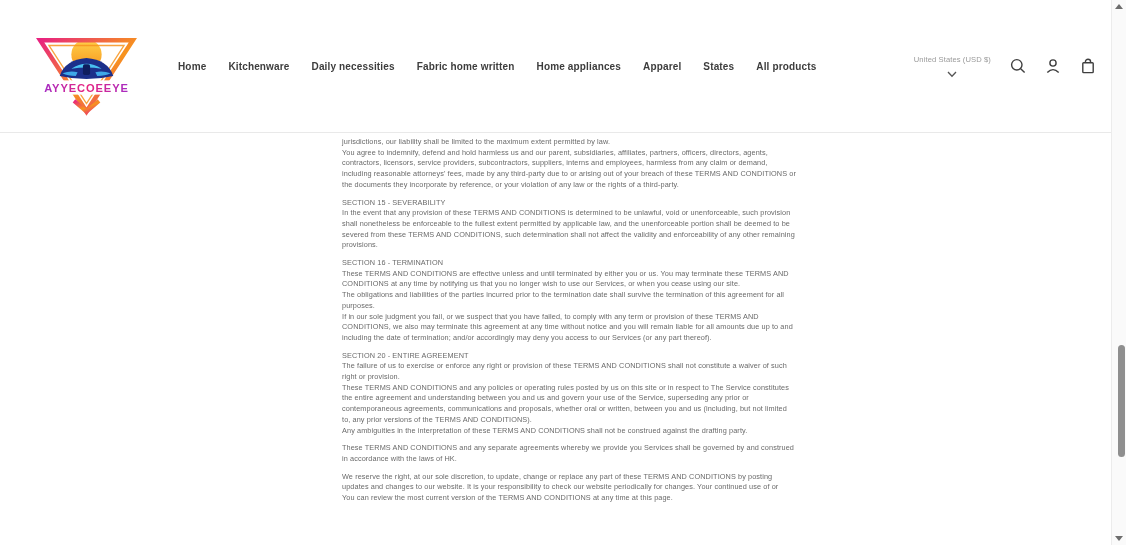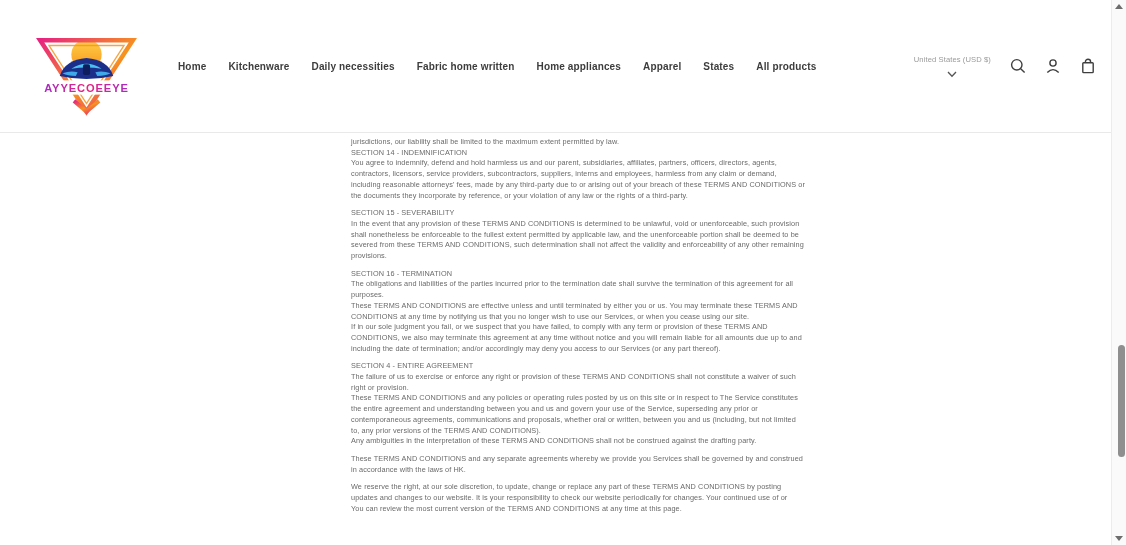--- a/index.html
+++ b/index.html
@@ -41,21 +41,21 @@
   }
   .sb-btn.up::after { top:4px; border-bottom:5px solid #6d6d6d; }
   .sb-btn.down::after { bottom:4px; border-top:5px solid #6d6d6d; }
   .sb-thumb {
     position:absolute; left:6px; width:7px; top:345px; height:112px;
     background:#8f8f8f; border-radius:4px; cursor:pointer;
   }
 
   
   .main {
-    position:absolute; left:351px; top:137px; width:455px;
+    position:absolute; left:342px; top:137px; width:455px;
     font-size:7.3px; line-height:10.7px; letter-spacing:.1px; color:#6a6a6a;
   }
   .main p, .main h2 {
     margin:0; padding:0; font-size:inherit; line-height:inherit;
     font-weight:400; color:inherit;
   }
   .frag { margin-bottom:7px; }
   .tc-section { margin-bottom:7px; }
 </style>
 </head>
@@ -135,38 +135,37 @@
         <path d="M5.4,4.8 V3.9 a2.6,2.6 0 0 1 5.2,0 V4.8" fill="none" stroke="#3f3f3f" stroke-width="1.4"></path>
       </svg>
     </span>
   </div>
 </header>
 
 <main class="main">
   <p class="frag">jurisdictions, our liability shall be limited to the maximum extent permitted by law.</p>
 
   <section class="tc-section">
-    <h2>SECTION 14 - INDEMNIFICATION</h2>
     <p>You agree to indemnify, defend and hold harmless us and our parent, subsidiaries, affiliates, partners, officers, directors, agents, contractors, licensors, service providers, subcontractors, suppliers, interns and employees, harmless from any claim or demand, including reasonable attorneys' fees, made by any third-party due to or arising out of your breach of these TERMS AND CONDITIONS or the documents they incorporate by reference, or your violation of any law or the rights of a third-party.</p>
   </section>
 
   <section class="tc-section">
     <h2>SECTION 15 - SEVERABILITY</h2>
     <p>In the event that any provision of these TERMS AND CONDITIONS is determined to be unlawful, void or unenforceable, such provision shall nonetheless be enforceable to the fullest extent permitted by applicable law, and the unenforceable portion shall be deemed to be severed from these TERMS AND CONDITIONS, such determination shall not affect the validity and enforceability of any other remaining provisions.</p>
   </section>
 
   <section class="tc-section">
     <h2>SECTION 16 - TERMINATION</h2>
+    <p>These TERMS AND CONDITIONS are effective unless and until terminated by either you or us. You may terminate these TERMS AND CONDITIONS at any time by notifying us that you no longer wish to use our Services, or when you cease using our site.</p>
     <p>The obligations and liabilities of the parties incurred prior to the termination date shall survive the termination of this agreement for all purposes.</p>
-    <p>These TERMS AND CONDITIONS are effective unless and until terminated by either you or us. You may terminate these TERMS AND CONDITIONS at any time by notifying us that you no longer wish to use our Services, or when you cease using our site.</p>
     <p>If in our sole judgment you fail, or we suspect that you have failed, to comply with any term or provision of these TERMS AND CONDITIONS, we also may terminate this agreement at any time without notice and you will remain liable for all amounts due up to and including the date of termination; and/or accordingly may deny you access to our Services (or any part thereof).</p>
   </section>
 
   <section class="tc-section">
-    <h2>SECTION 4 - ENTIRE AGREEMENT</h2>
+    <h2>SECTION 20 - ENTIRE AGREEMENT</h2>
     <p>The failure of us to exercise or enforce any right or provision of these TERMS AND CONDITIONS shall not constitute a waiver of such right or provision.</p>
     <p>These TERMS AND CONDITIONS and any policies or operating rules posted by us on this site or in respect to The Service constitutes the entire agreement and understanding between you and us and govern your use of the Service, superseding any prior or contemporaneous agreements, communications and proposals, whether oral or written, between you and us (including, but not limited to, any prior versions of the TERMS AND CONDITIONS).</p>
     <p>Any ambiguities in the interpretation of these TERMS AND CONDITIONS shall not be construed against the drafting party.</p>
   </section>
 
   <section class="tc-section">
     <p>These TERMS AND CONDITIONS and any separate agreements whereby we provide you Services shall be governed by and construed in accordance with the laws of HK.</p>
   </section>
 
   <section class="tc-section">

